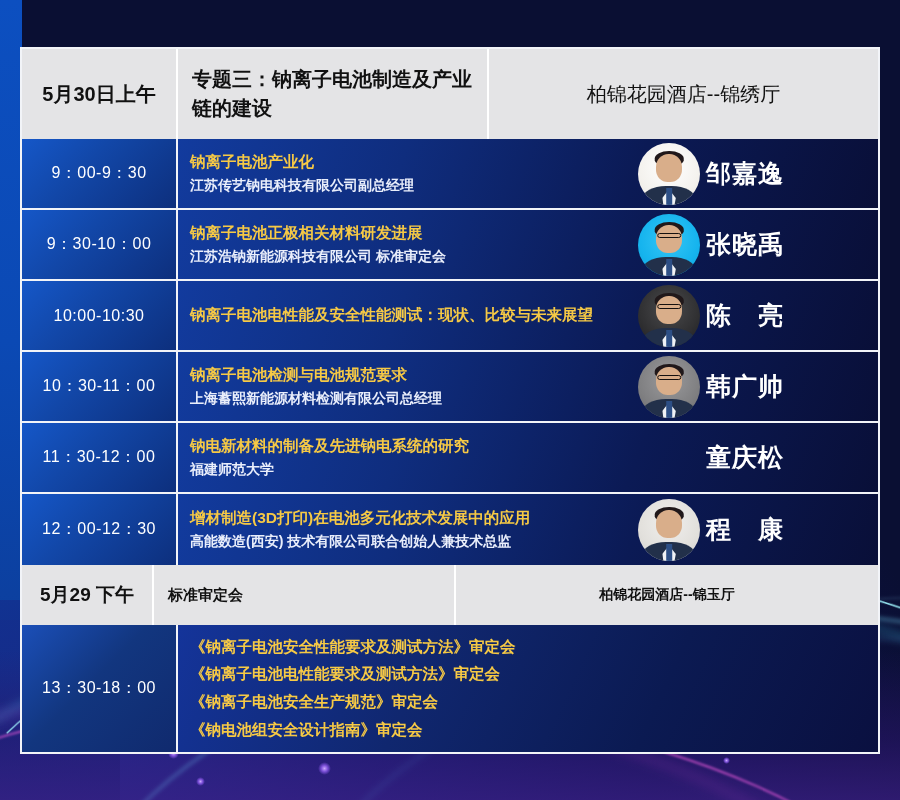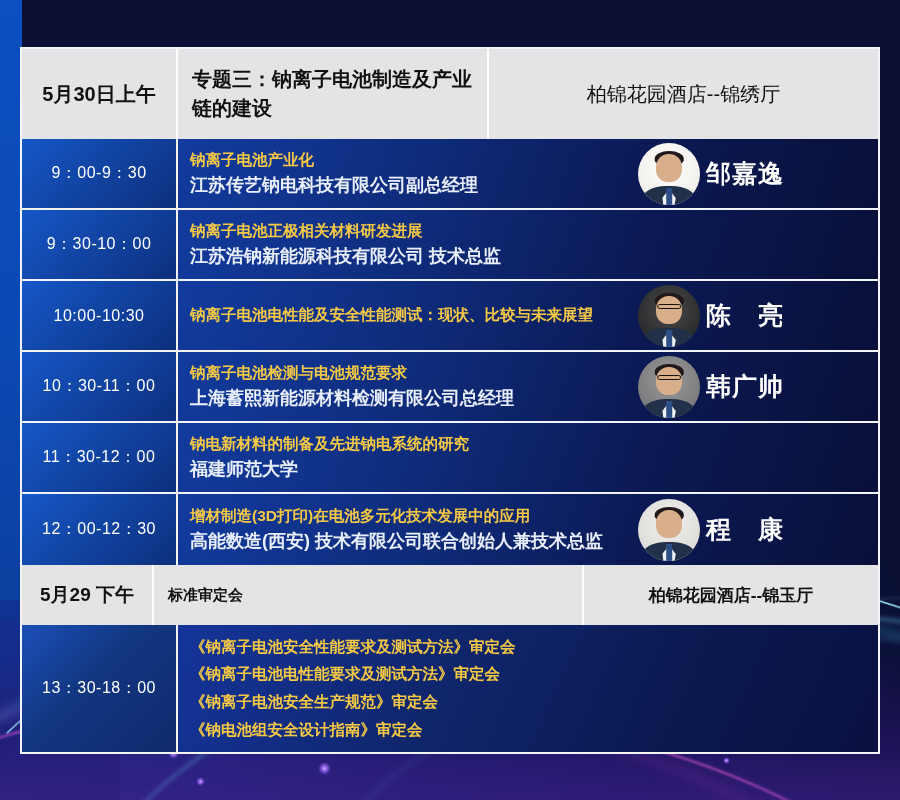--- a/index.html
+++ b/index.html
@@ -99,24 +99,24 @@
     border-right:2px solid #fff; align-items:center;
   }
   .hdr-main .c-venue { flex:1; justify-content:center; font-size:20px; font-weight:400; }
 
   .hdr-sub { height:60px; }
   .hdr-sub .c-date {
     width:132px; justify-content:center; font-size:19px; font-weight:700;
     border-right:2px solid #fff;
   }
   .hdr-sub .c-topic {
-    width:430px; font-size:15px; font-weight:700;
+    width:302px; font-size:15px; font-weight:700;
     border-right:2px solid #fff;
   }
-  .hdr-sub .c-venue { flex:1; justify-content:center; font-size:17px; font-weight:700; }
+  .hdr-sub .c-venue { flex:1; justify-content:center; font-size:14px; font-weight:700; }
 
   
   .drow { height:71px; border-bottom:2px solid #f2f4f8; }
   .drow:last-child { border-bottom:none; }
 
   .c-time {
     width:156px; flex:0 0 156px;
     background:linear-gradient(135deg,#1557c8 0%,#1247a8 40%,#0d2f7d 100%);
     color:#fff; font-size:16px; letter-spacing:.5px;
     display:flex; align-items:center; justify-content:center;
@@ -126,21 +126,21 @@
     flex:1; display:flex; align-items:center;
     background:linear-gradient(110deg,#123b9e 0%,#0f2d7e 32%,#0b1a55 65%,#090f38 100%);
     position:relative;
   }
   .c-info { flex:1; padding:0 0 0 12px; min-width:0; }
   .t-title {
     color:#f6c945; font-size:15.5px; font-weight:700; line-height:1.3;
     white-space:nowrap;
   }
   .t-sub {
-    color:#e9eefb; font-size:18px; font-weight:700; line-height:1.35; margin-top:3px;
+    color:#e9eefb; font-size:14px; font-weight:700; line-height:1.35; margin-top:3px;
     white-space:nowrap;
   }
 
   .c-person {
     width:240px; flex:0 0 240px; display:flex; align-items:center;
     justify-content:flex-start; padding-right:10px; gap:6px;
   }
   .avatar {
     width:62px; height:62px; border-radius:50%; flex:0 0 62px;
     position:relative; overflow:hidden;
@@ -240,21 +240,32 @@
             </div>
             <div class="p-name">邹嘉逸</div>
           </div>
         </div>
       </div>
       <div class="row drow">
         <div class="c-time">9：30-10：00</div>
         <div class="c-body">
           <div class="c-info">
             <div class="t-title">钠离子电池正极相关材料研发进展</div>
-            <div class="t-sub">江苏浩钠新能源科技有限公司 技术总监</div>
+            <div class="t-sub">江苏浩钠新能源科技有限公司 标准审定会</div>
+          </div>
+          <div class="c-person">
+            <div class="avatar" style="background: radial-gradient(circle at 50% 42%, rgb(53, 198, 245) 0%, rgb(22, 180, 238) 60%, rgb(15, 162, 218) 100%);">
+              <div class="body"></div>
+              <div class="shirt"></div>
+              <div class="tie"></div>
+              <div class="hair"></div>
+              <div class="head"></div>
+              <div class="glasses"></div>
+            </div>
+            <div class="p-name">张晓禹</div>
           </div>
         </div>
       </div>
       <div class="row drow">
         <div class="c-time">10:00-10:30</div>
         <div class="c-body">
           <div class="c-info">
             <div class="t-title">钠离子电池电性能及安全性能测试：现状、比较与未来展望</div>
           </div>
           <div class="c-person">
@@ -289,20 +300,24 @@
             <div class="p-name">韩广帅</div>
           </div>
         </div>
       </div>
       <div class="row drow">
         <div class="c-time">11：30-12：00</div>
         <div class="c-body">
           <div class="c-info">
             <div class="t-title">钠电新材料的制备及先进钠电系统的研究</div>
             <div class="t-sub">福建师范大学</div>
+          </div>
+          <div class="c-person">
+            <div class="avatar empty" style="background: transparent;"></div>
+            <div class="p-name">童庆松</div>
           </div>
         </div>
       </div>
       <div class="row drow">
         <div class="c-time">12：00-12：30</div>
         <div class="c-body">
           <div class="c-info">
             <div class="t-title">增材制造(3D打印)在电池多元化技术发展中的应用</div>
             <div class="t-sub">高能数造(西安) 技术有限公司联合创始人兼技术总监</div>
           </div>

